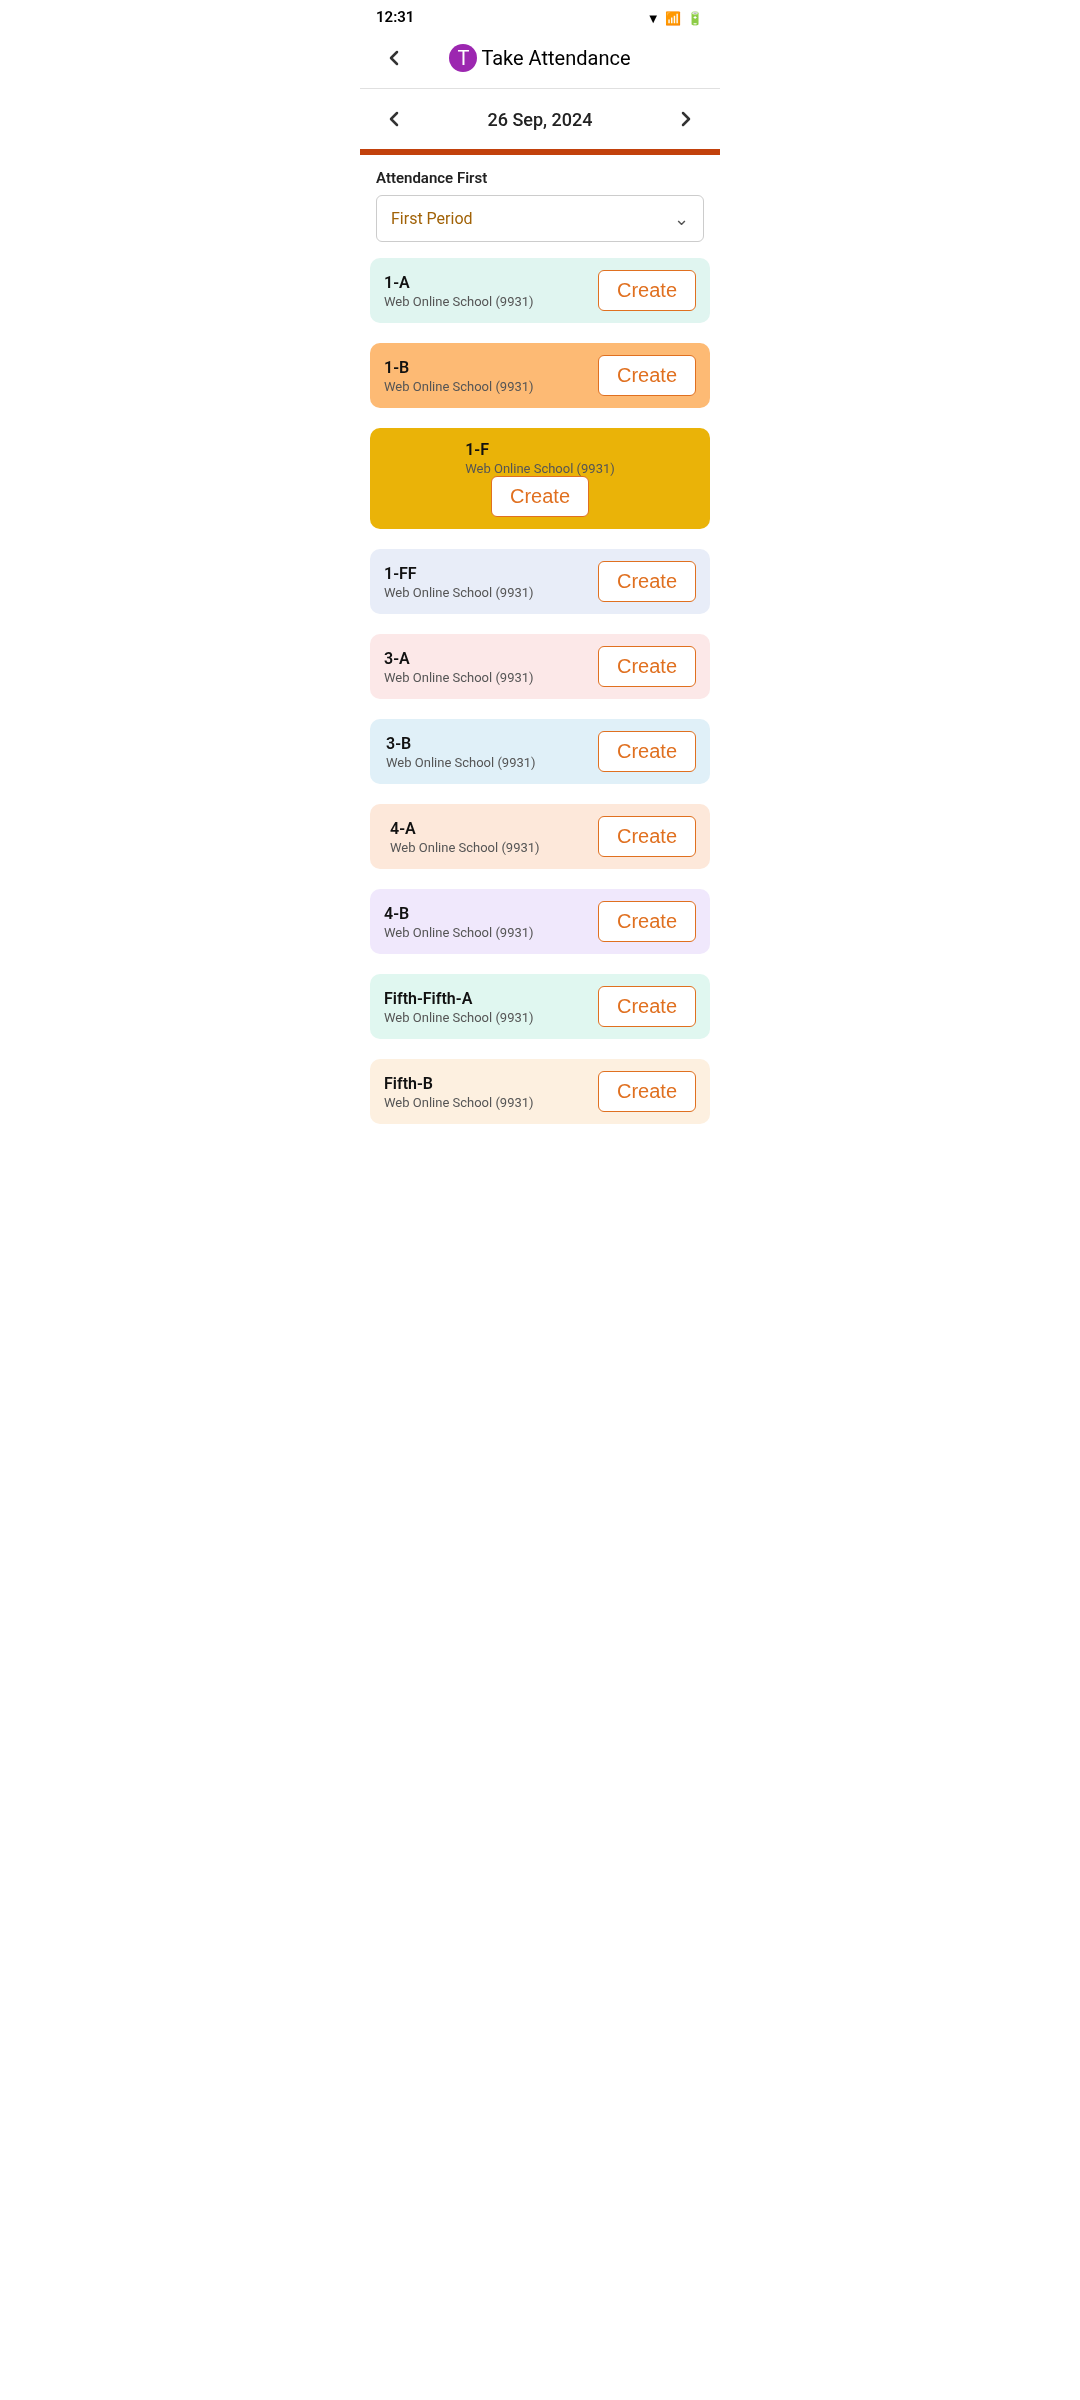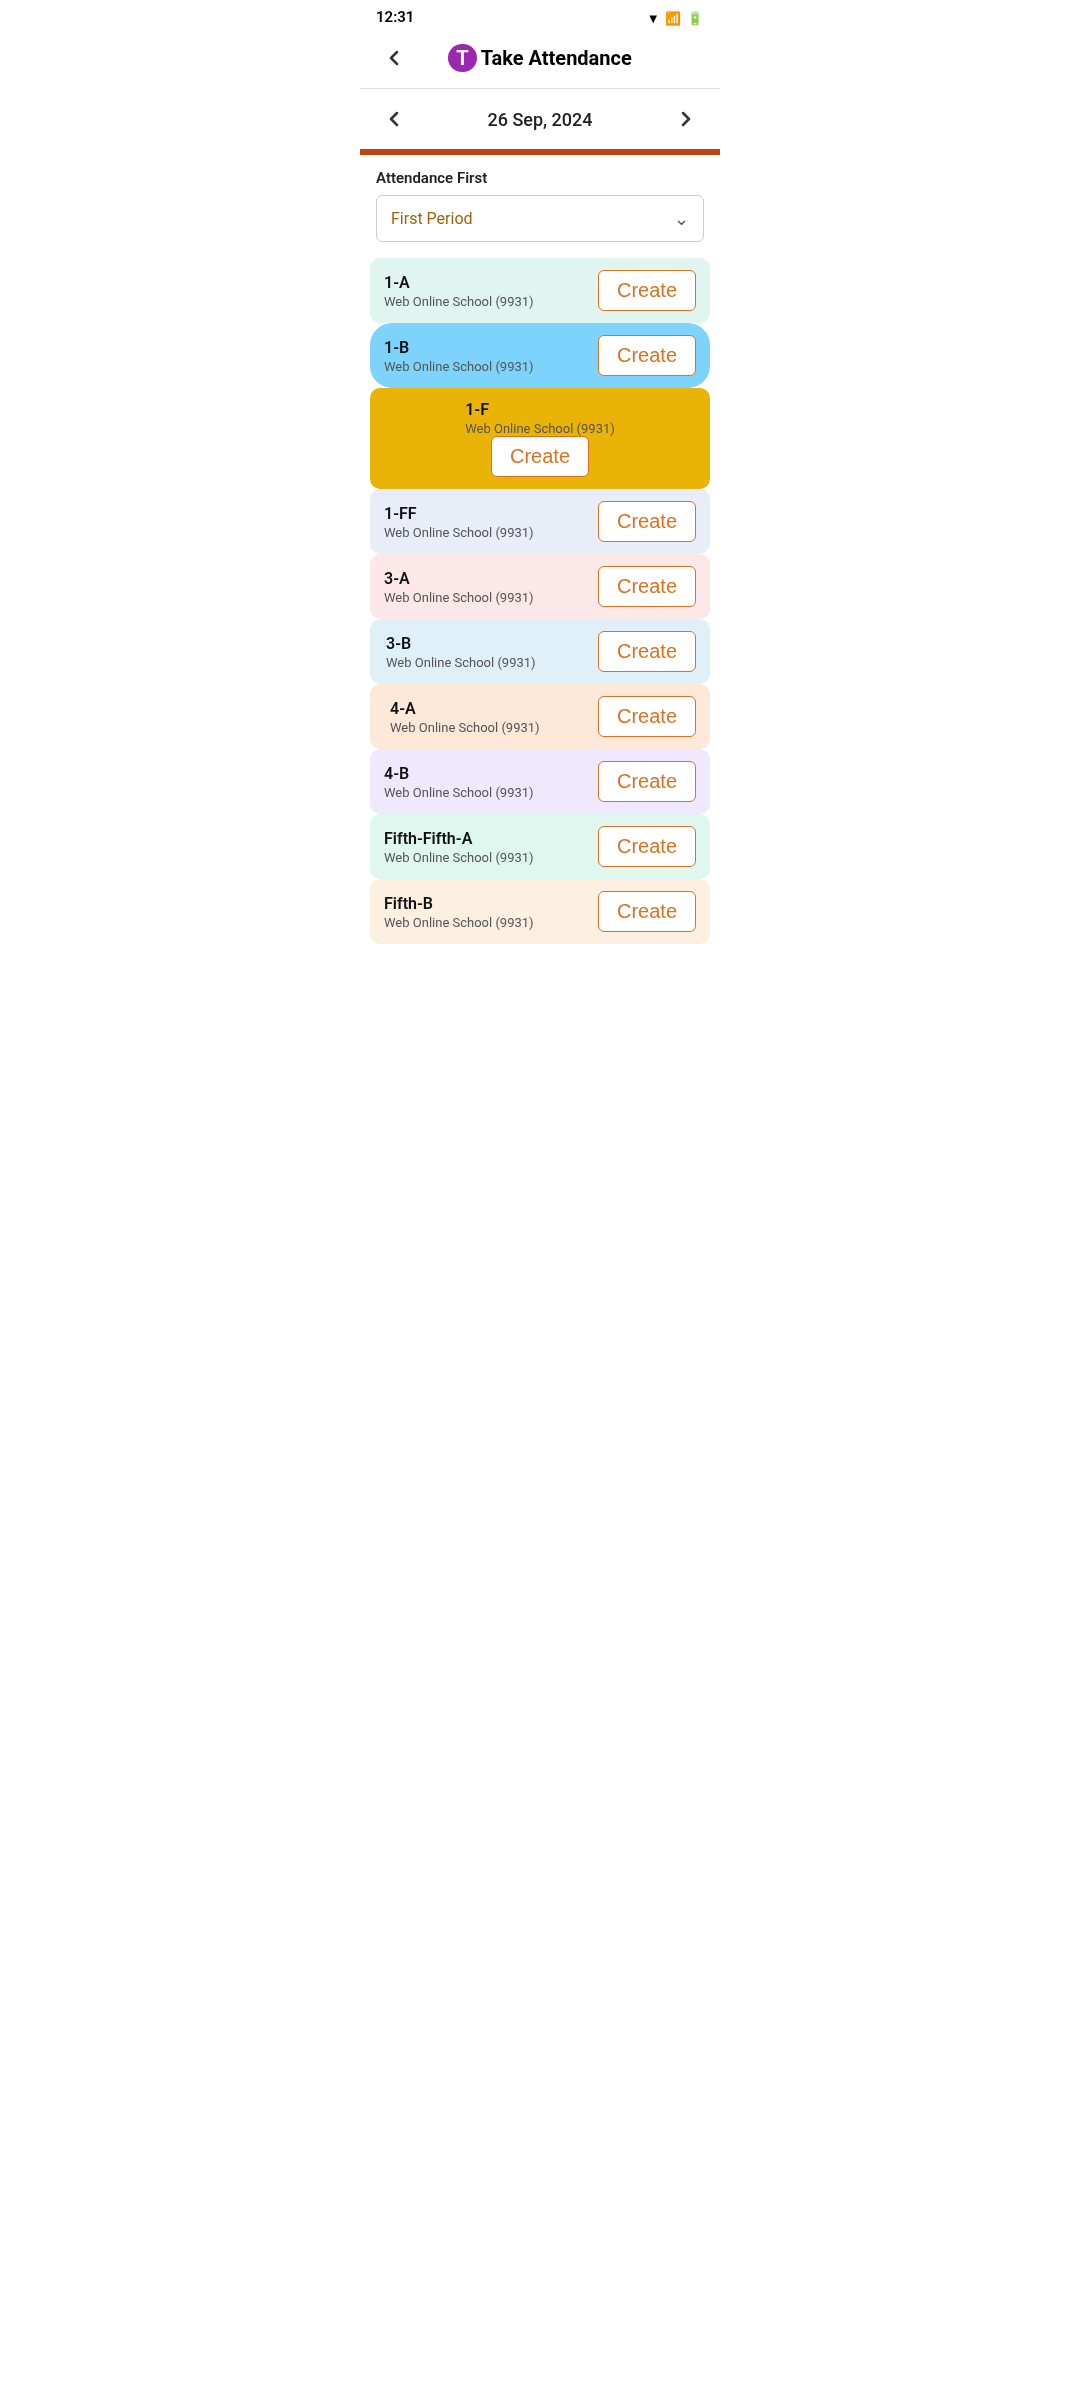--- a/index.html
+++ b/index.html
@@ -56,21 +56,21 @@
       width: 36px;
       height: 36px;
       display: flex;
       align-items: center;
       justify-content: center;
       cursor: pointer;
     }
 
     .header-title {
       font-size: 20px;
-      font-weight: 700;
+      font-weight: 400;
       color: #000;
       flex: 1;
       text-align: center;
     }
 
     .header-title span.highlight {
       background-color: #9c27b0;
       color: #fff;
       border-radius: 50%;
       padding: 2px 8px;
@@ -130,35 +130,35 @@
 
     .dropdown-arrow {
       font-size: 18px;
       color: #555;
     }
 
     .classes-list {
       padding: 0 10px;
       display: flex;
       flex-direction: column;
-      gap: 0;
+      gap: 20px;
       padding-bottom: 20px;
       justify-content: center;
     }
 
     .class-card {
       border-radius: 10px;
       padding: 12px 14px;
       display: flex;
       align-items: center;
       justify-content: space-between;
     }
 
     .class-card.color-teal { background-color: #e0f5f0; }
-    .class-card.color-green { background-color: #7dd3fc; border-radius: 22px; }
+    .class-card.color-green { background-color: #fdba74; }
     .class-card.color-yellow { background-color: #eab308; flex-direction: column; }
     .class-card.color-blue-light { background-color: #e8edf8; }
     .class-card.color-pink { background-color: #fce8e8; }
     .class-card.color-cyan { background-color: #e0f0f8; padding-left: 16px; }
     .class-card.color-peach { background-color: #fde8da; padding-left: 20px; }
     .class-card.color-lavender { background-color: #f0e8fc; }
     .class-card.color-mint { background-color: #e0f7f0; }
     .class-card.color-orange-light { background-color: #fdf0e0; }
 
     .class-info {

